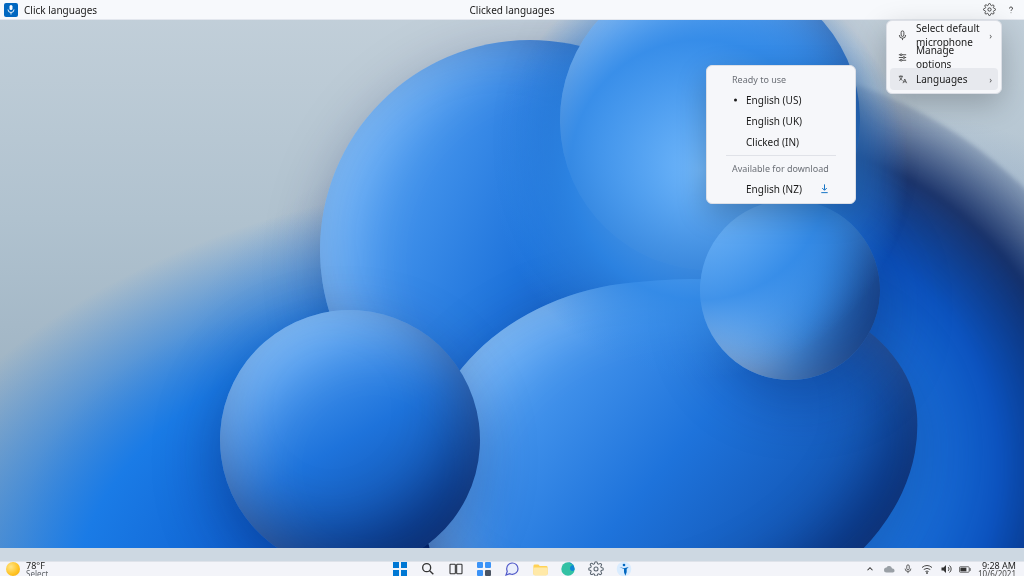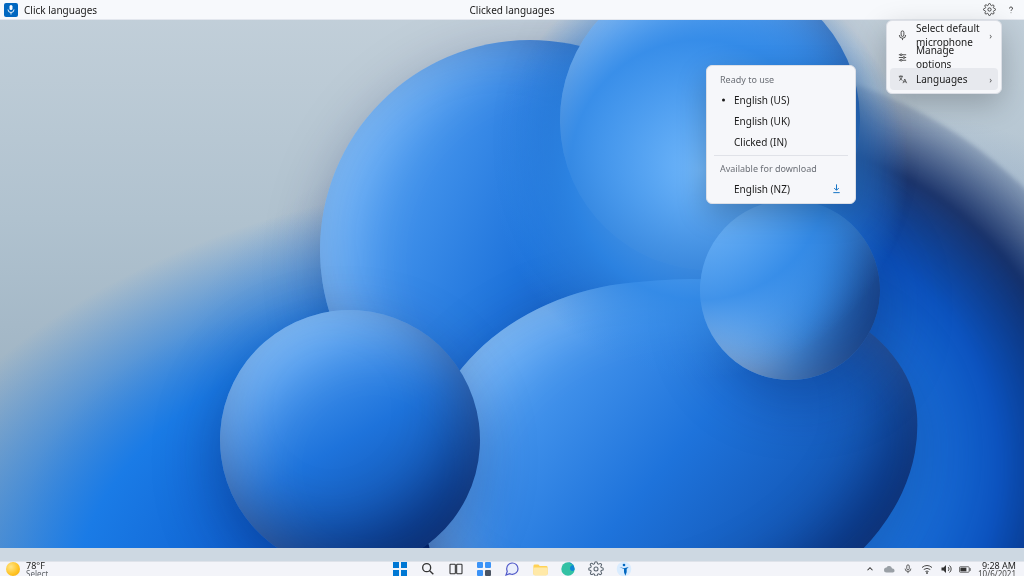--- a/index.html
+++ b/index.html
@@ -72,21 +72,21 @@
   }
   .settings-item.hovered { background:#e7e9ee; }
   .settings-item .arrow { position:absolute; right:6px; color:#555; font-size:9px;}
   .settings-item .mi { width:12px; height:12px; display:flex; align-items:center; justify-content:center; flex:0 0 12px;}
 
   
   .lang-menu {
     position:absolute; top:65px; right:168px; width:150px;
     background:#f6f7fa; border:1px solid #dcdfe6; border-radius:6px;
     box-shadow:0 10px 30px rgba(0,0,0,0.22);
-    padding:4px 5px; z-index:55;
+    padding:4px 17px; z-index:55;
   }
   .lang-header { font-size:9px; color:#6b6f76; padding:3px 8px 3px 8px;}
   .lang-item {
     display:flex; align-items:center; height:21px; padding:0 8px 0 22px;
     font-size:10px; color:#1b1b1b; border-radius:4px; cursor:pointer; position:relative;
   }
   .lang-item.current::before {
     content:""; position:absolute; left:10px; top:50%; width:3px; height:3px;
     background:#1b1b1b; border-radius:50%; transform:translateY(-50%);
   }

